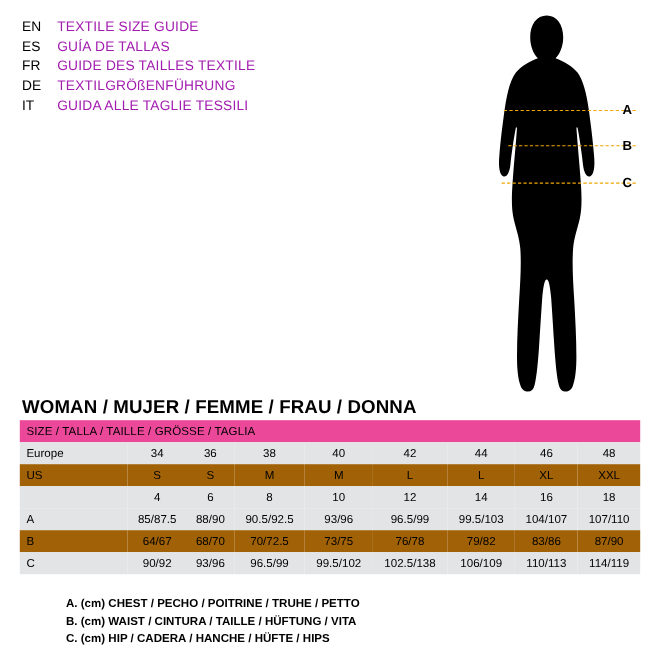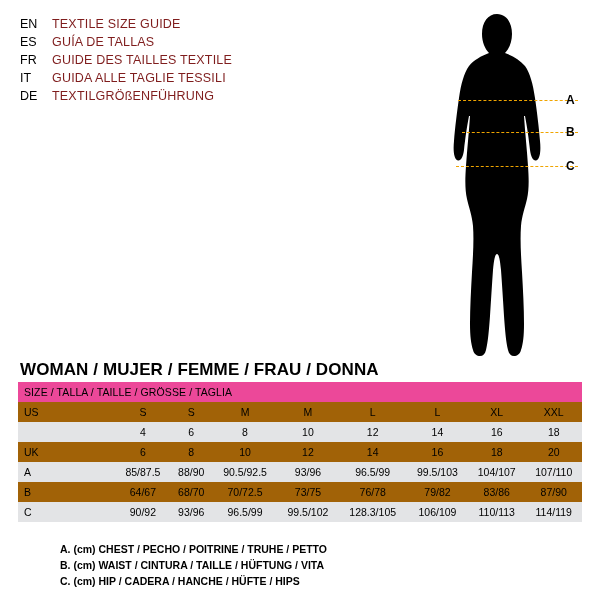--- a/index.html
+++ b/index.html
@@ -36,21 +36,21 @@
     line-height: 18px;
   }
   .title-lang {
     width: 32px;
     flex: none;
     font-size: 12.5px;
     color: #000;
   }
   .title-text {
     font-size: 12.5px;
-    color: #7f1d1d;
+    color: #a21caf;
     letter-spacing: 0.2px;
   }
 
   
   .figure-wrap {
     position: absolute;
     left: 420px;
     top: 8px;
     width: 170px;
     height: 360px;
@@ -140,26 +140,26 @@
     </div>
     <div class="title-row">
       <span class="title-lang">ES</span>
       <span class="title-text">GUÍA DE TALLAS</span>
     </div>
     <div class="title-row">
       <span class="title-lang">FR</span>
       <span class="title-text">GUIDE DES TAILLES TEXTILE</span>
     </div>
     <div class="title-row">
+      <span class="title-lang">DE</span>
+      <span class="title-text">TEXTILGRÖßENFÜHRUNG</span>
+    </div>
+    <div class="title-row">
       <span class="title-lang">IT</span>
       <span class="title-text">GUIDA ALLE TAGLIE TESSILI</span>
-    </div>
-    <div class="title-row">
-      <span class="title-lang">DE</span>
-      <span class="title-text">TEXTILGRÖßENFÜHRUNG</span>
     </div>
   </div>
 
   <div class="figure-wrap">
     <svg width="170" height="360" viewBox="0 0 170 360">
       <path fill="#000000" d="
         M62,26
         C62,14 68,6 77,6
         C86,6 92,14 92,26
         C92,34 89,41 85,45
@@ -215,20 +215,31 @@
   </div>
 
   <div class="woman-heading">WOMAN / MUJER / FEMME / FRAU / DONNA</div>
 
   <table class="size-table">
     <tbody>
       <tr class="head">
         <td class="label" colspan="9">SIZE / TALLA / TAILLE / GRÖSSE / TAGLIA</td>
       </tr>
 
+      <tr class="shaded">
+        <td class="label">Europe</td>
+        <td class="val">34</td>
+        <td class="val">36</td>
+        <td class="val">38</td>
+        <td class="val">40</td>
+        <td class="val">42</td>
+        <td class="val">44</td>
+        <td class="val">46</td>
+        <td class="val">48</td>
+      </tr>
 
       <tr class="plain">
         <td class="label">US</td>
         <td class="val">S</td>
         <td class="val">S</td>
         <td class="val">M</td>
         <td class="val">M</td>
         <td class="val">L</td>
         <td class="val">L</td>
         <td class="val">XL</td>
@@ -240,31 +251,20 @@
         <td class="val">4</td>
         <td class="val">6</td>
         <td class="val">8</td>
         <td class="val">10</td>
         <td class="val">12</td>
         <td class="val">14</td>
         <td class="val">16</td>
         <td class="val">18</td>
       </tr>
 
-      <tr class="plain">
-        <td class="label">UK</td>
-        <td class="val">6</td>
-        <td class="val">8</td>
-        <td class="val">10</td>
-        <td class="val">12</td>
-        <td class="val">14</td>
-        <td class="val">16</td>
-        <td class="val">18</td>
-        <td class="val">20</td>
-      </tr>
 
       <tr class="shaded">
         <td class="label">A</td>
         <td class="val">85/87.5</td>
         <td class="val">88/90</td>
         <td class="val">90.5/92.5</td>
         <td class="val">93/96</td>
         <td class="val">96.5/99</td>
         <td class="val">99.5/103</td>
         <td class="val">104/107</td>
@@ -282,21 +282,21 @@
         <td class="val">83/86</td>
         <td class="val">87/90</td>
       </tr>
 
       <tr class="shaded">
         <td class="label">C</td>
         <td class="val">90/92</td>
         <td class="val">93/96</td>
         <td class="val">96.5/99</td>
         <td class="val">99.5/102</td>
-        <td class="val">128.3/105</td>
+        <td class="val">102.5/138</td>
         <td class="val">106/109</td>
         <td class="val">110/113</td>
         <td class="val">114/119</td>
       </tr>
     </tbody>
   </table>
 
   <div class="notes">
     <div class="note-line">A. (cm) CHEST / PECHO / POITRINE / TRUHE / PETTO</div>
     <div class="note-line">B. (cm) WAIST / CINTURA / TAILLE / HÜFTUNG / VITA</div>

